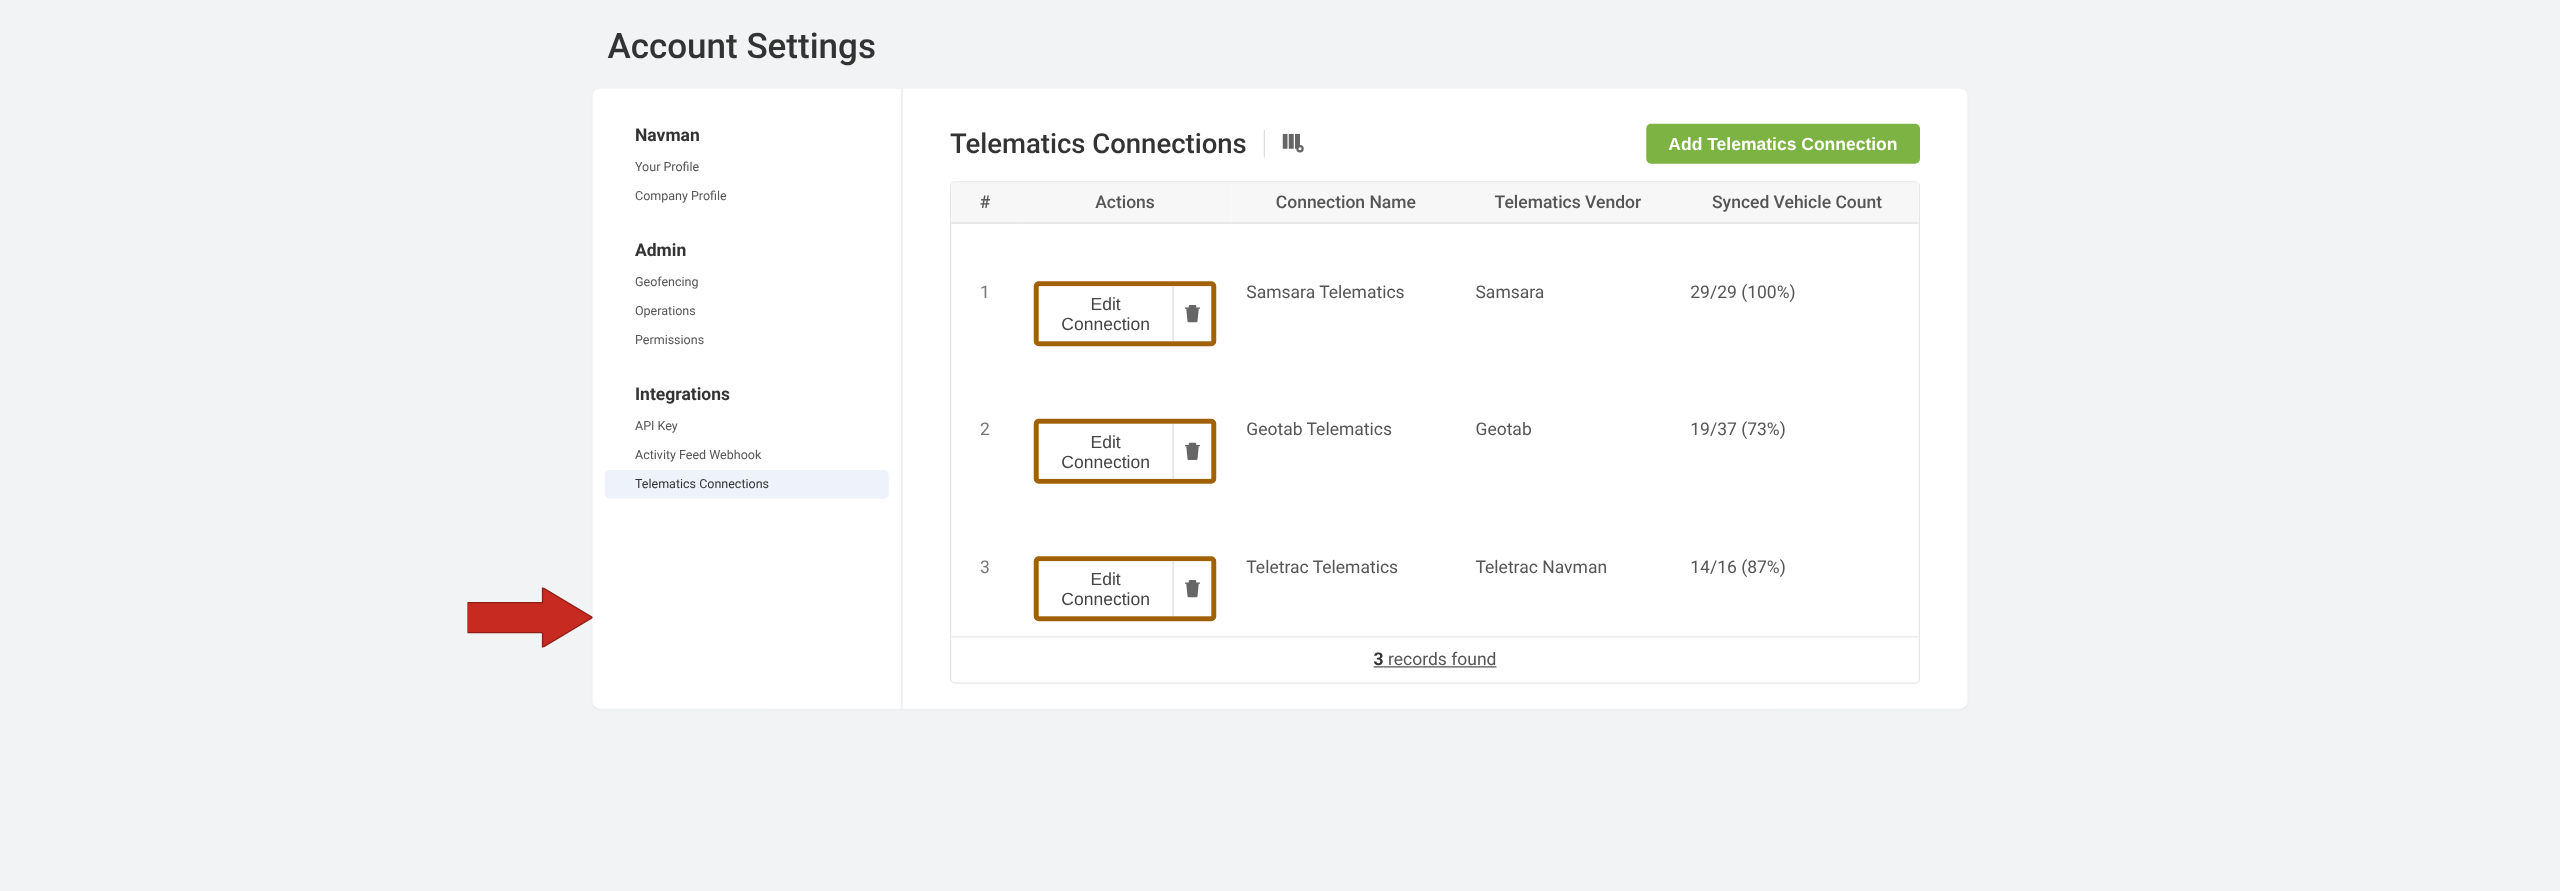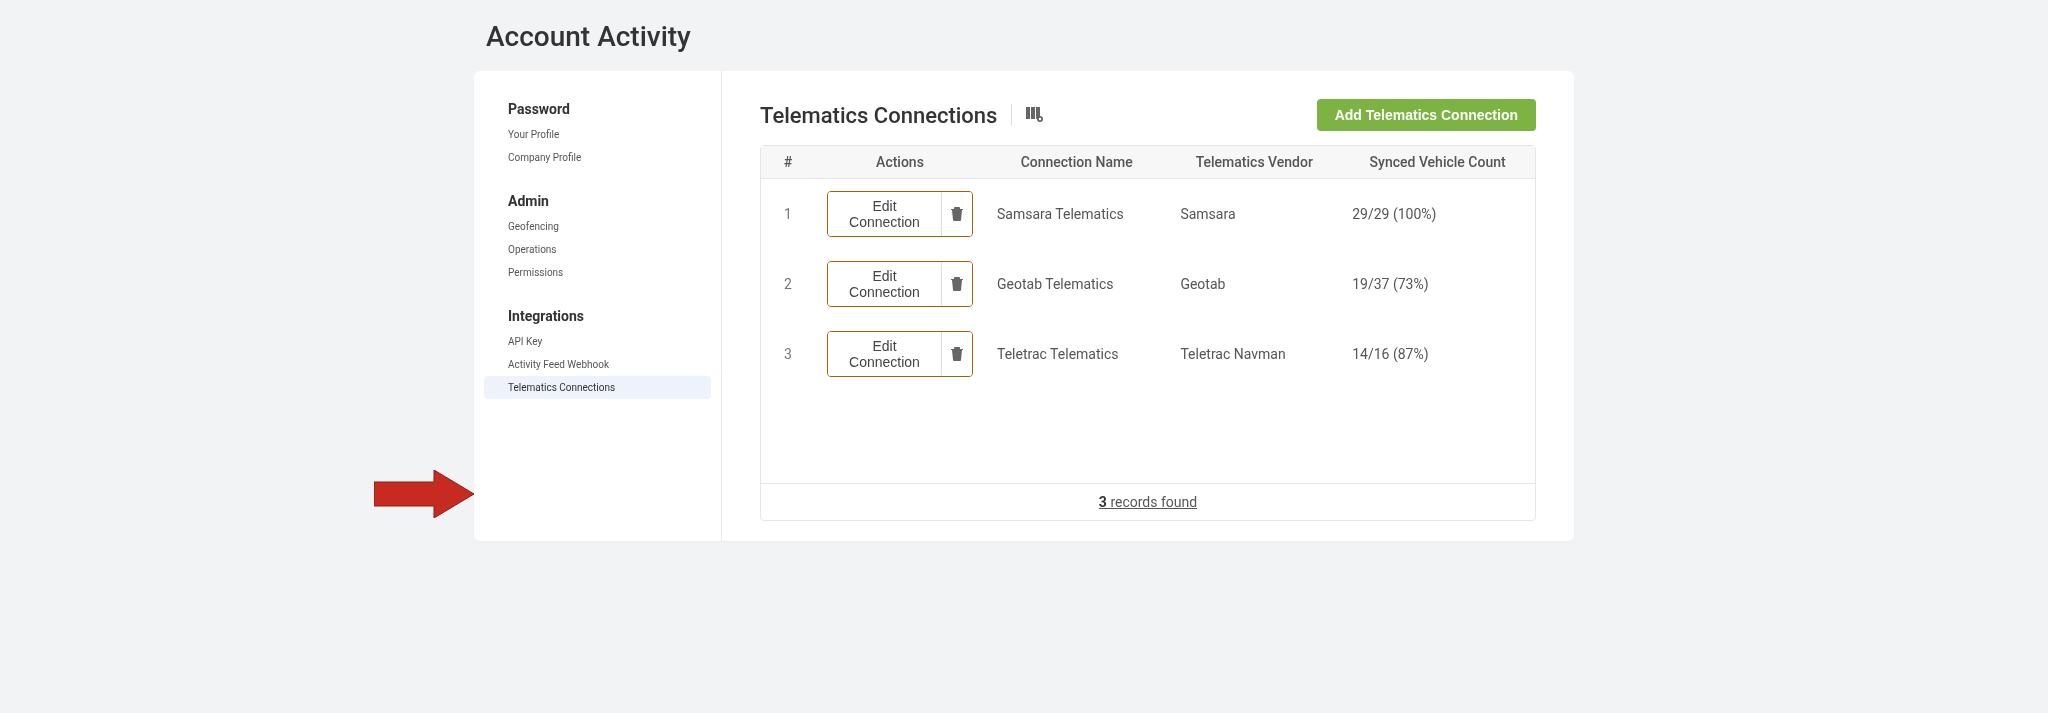--- a/index.html
+++ b/index.html
@@ -119,23 +119,24 @@
   td {
     padding: 12px 12px;
     color: #555;
     vertical-align: middle;
     font-size: 14px;
   }
   td.num { text-align: center; color: #777; }
   tbody tr { border-bottom: 0; }
   .action-group {
     display: inline-flex;
-    border: 1px solid #a16207;
+    border: 4px solid #a16207;
     border-radius: 4px;
     overflow: hidden;
+    margin-top: 34px;
   }
   .edit-btn {
     background: #fff;
     border: none;
     padding: 6px 12px;
     font-size: 14px;
     color: #444;
     cursor: pointer;
     font-weight: 500;
   }
@@ -164,31 +165,31 @@
     position: absolute;
     left: -100px;
     top: 399px;
     pointer-events: none;
   }
 </style>
 </head>
 <body>
 
 <div class="page">
-  <h1 class="page-title">Account Activity</h1>
+  <h1 class="page-title">Account Settings</h1>
 
   <div class="card">
 
     <nav class="sidebar">
 
       <svg class="arrow-annotation" width="100" height="48" viewBox="0 0 100 48">
         <polygon points="0,12 60,12 60,0 100,24 60,48 60,36 0,36" fill="#c62a20" stroke="#8e1d15" stroke-width="1"></polygon>
       </svg>
 
-      <div class="side-section-title">Password</div>
+      <div class="side-section-title">Navman</div>
       <a class="side-item">Your Profile</a>
       <a class="side-item">Company Profile</a>
 
       <div class="side-gap"></div>
 
       <div class="side-section-title">Admin</div>
       <a class="side-item">Geofencing</a>
       <a class="side-item">Operations</a>
       <a class="side-item">Permissions</a>
 

